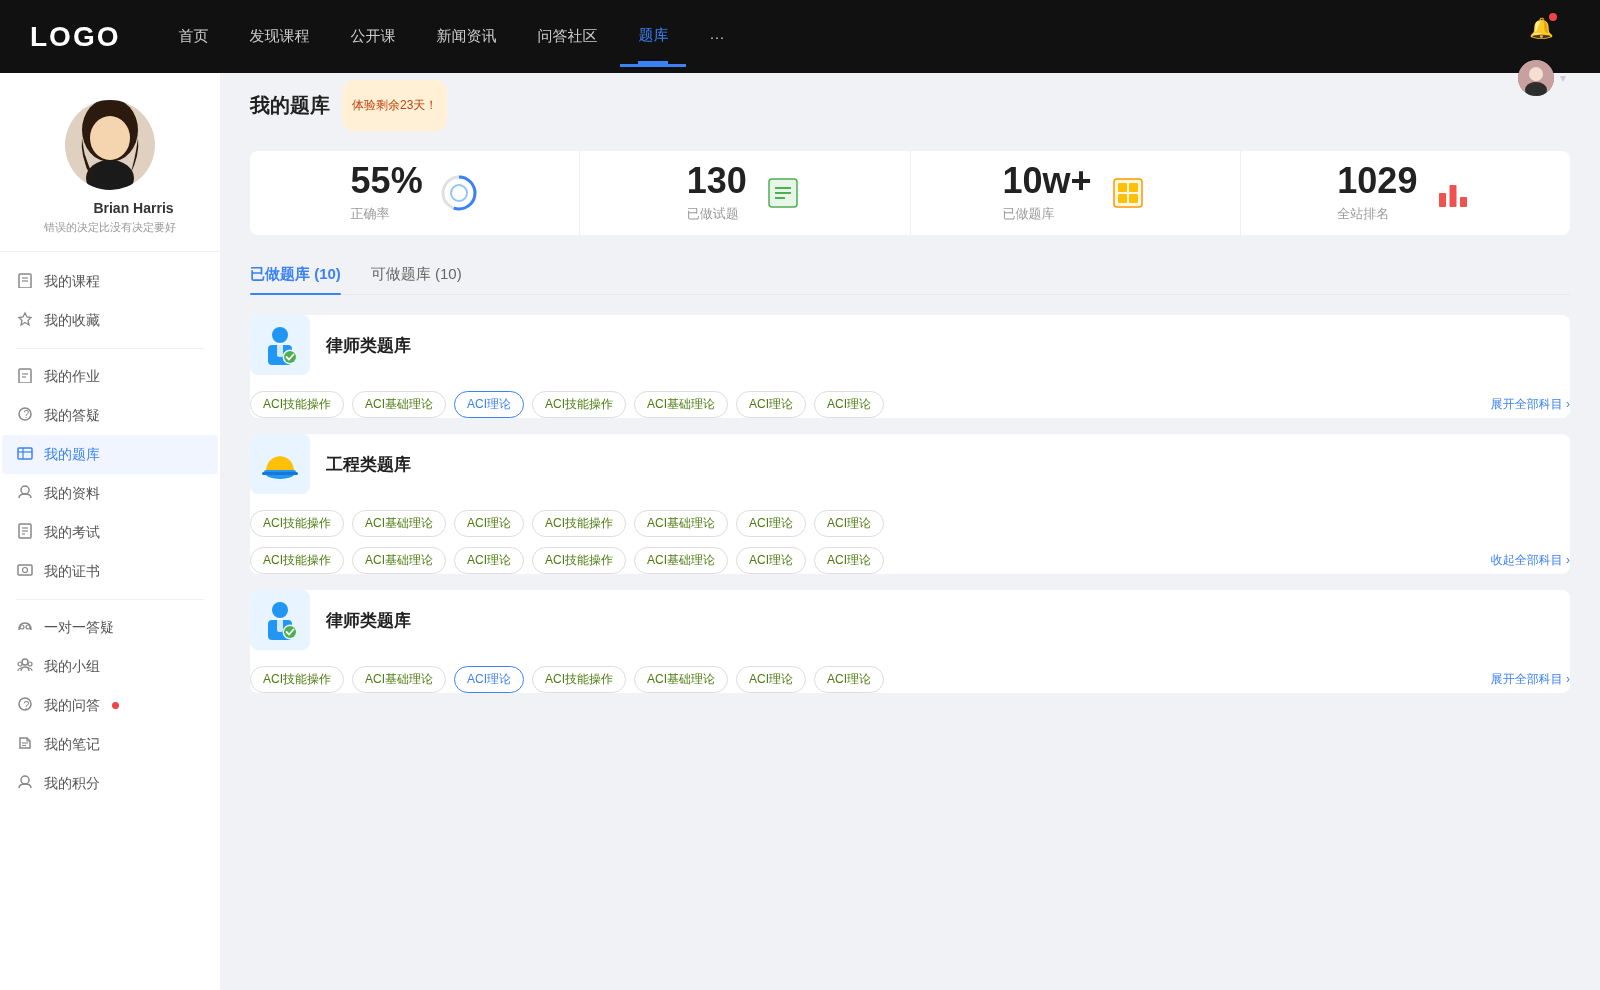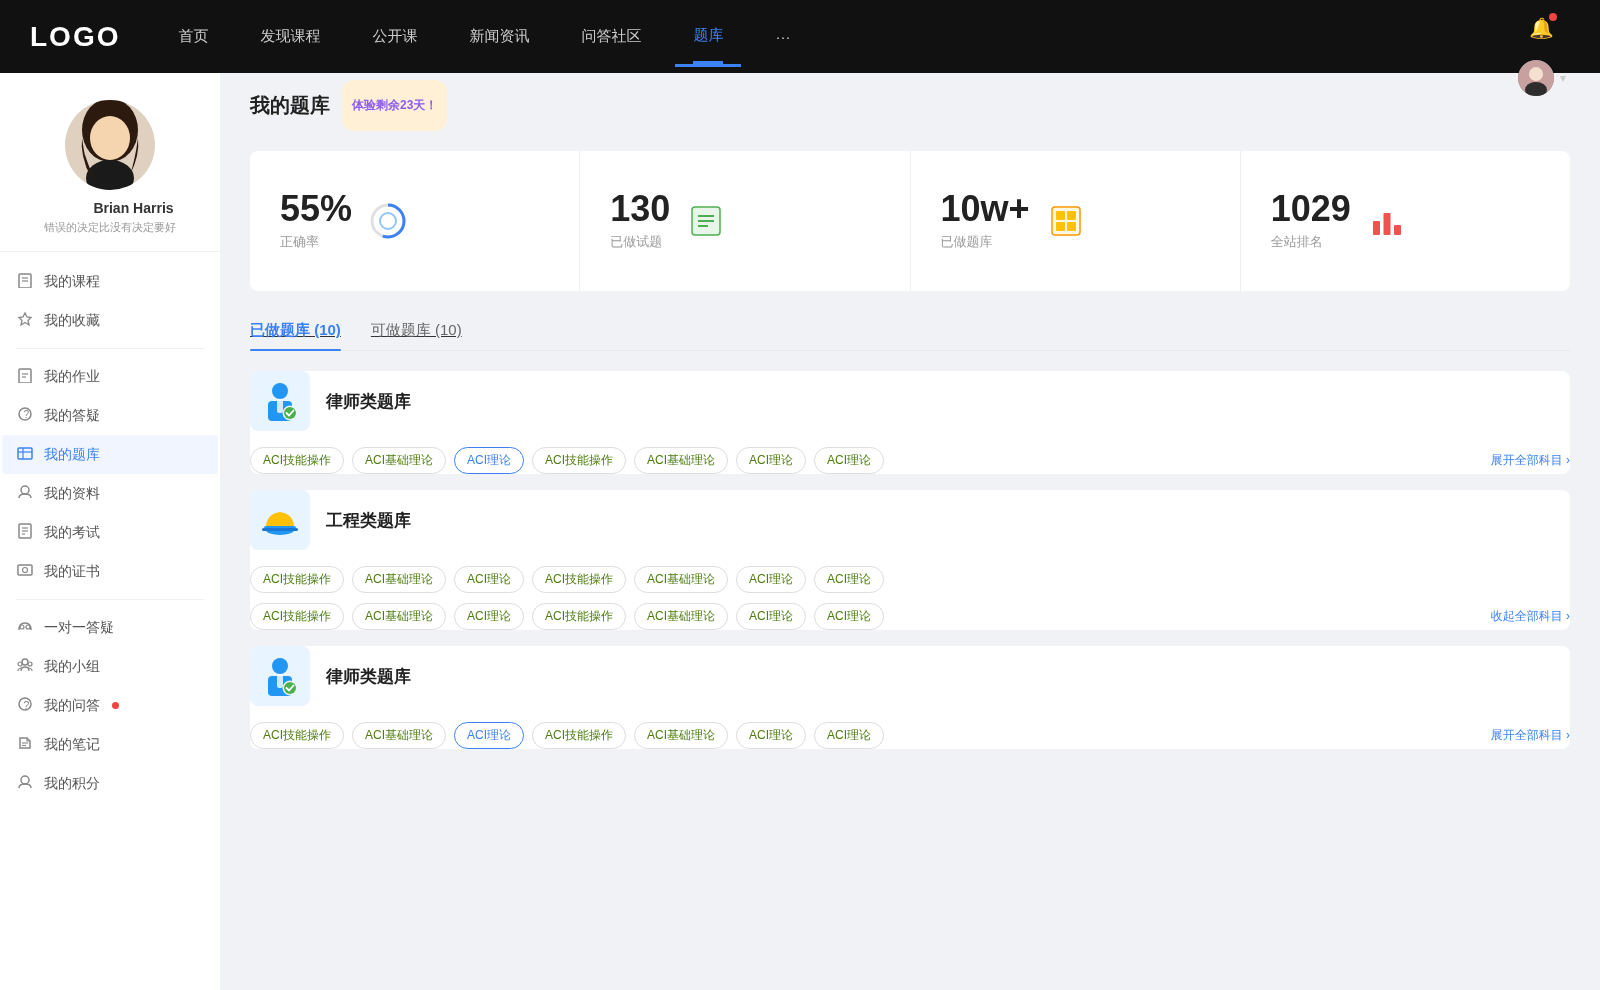--- a/index.html
+++ b/index.html
@@ -1,21 +1,21 @@
 <!DOCTYPE html>
 <html><head>
   <meta charset="utf-8">
   <style>
     * { box-sizing: border-box; margin: 0; padding: 0; }
     body { font-family: -apple-system, BlinkMacSystemFont, 'PingFang SC', 'Microsoft YaHei', sans-serif; background: #f0f2f5; color: #333; }
 
     
     .header { background: #111; height: 73px; display: flex; align-items: center; padding: 0 30px; gap: 0; position: fixed; top: 0; left: 0; right: 0; z-index: 100; }
     .logo { color: white; font-size: 28px; font-weight: bold; letter-spacing: 2px; margin-right: 40px; min-width: 80px; }
-    .nav { display: flex; align-items: center; gap: 16px; flex: 1; }
+    .nav { display: flex; align-items: center; gap: 5px; flex: 1; }
     .nav-item { color: #ccc; font-size: 15px; padding: 0 18px; cursor: pointer; height: 60px; display: flex; align-items: center; position: relative; }
     .nav-item.active { color: #3b82f6; border-bottom: 3px solid #3b82f6; }
     .nav-item.active::after { content: ''; position: absolute; bottom: 0; left: 50%; transform: translateX(-50%); width: 30px; height: 3px; background: #3b82f6; }
     .header-right { display: flex; align-items: center; gap: 20px; margin-left: auto; flex-direction: column; }
     .app-download { color: #ccc; font-size: 14px; cursor: pointer; }
     .bell-icon { color: #ccc; font-size: 20px; cursor: pointer; position: relative; }
     .bell-dot { position: absolute; top: -3px; right: -3px; width: 8px; height: 8px; background: #ef4444; border-radius: 50%; }
     .avatar-container { display: flex; align-items: center; gap: 6px; cursor: pointer; }
     .avatar { width: 36px; height: 36px; border-radius: 50%; background: #888; overflow: hidden; }
     .chevron { color: #ccc; font-size: 12px; }
@@ -37,32 +37,32 @@
     .sidebar-item.active .sidebar-icon { color: #3b82f6; }
     .dot-red { width: 7px; height: 7px; background: #ef4444; border-radius: 50%; display: inline-block; margin-left: 2px; vertical-align: middle; }
     .divider { height: 1px; background: #f0f0f0; margin: 8px 14px; }
 
     
     .main { margin-left: 220px; flex: 1; padding: 20px 30px; min-height: calc(100vh - 60px); }
 
     
     .page-title-row { display: flex; align-items: center; gap: 12px; margin-bottom: 20px; }
     .page-title { font-size: 20px; font-weight: 600; color: #222; }
-    .trial-badge { background: #fff0d6; color: #8b5cf6; font-size: 12px; padding: 17px 10px; border-radius: 12px; font-weight: 700; }
+    .trial-badge { background: #fff0d6; color: #c2410c; font-size: 12px; padding: 17px 10px; border-radius: 12px; font-weight: 400; }
 
     
     .stats-row { display: flex; gap: 0; background: white; border-radius: 8px; margin-bottom: 20px; overflow: hidden; }
-    .stat-card { flex: 1; padding: 40px 30px; border-right: 1px solid #f0f0f0; display: flex; align-items: center; gap: 16px; }
+    .stat-card { flex: 1; padding: 12px 30px; border-right: 1px solid #f0f0f0; display: flex; align-items: center; gap: 16px; justify-content: center; }
     .stat-card:last-child { border-right: none; }
     .stat-number { font-size: 36px; font-weight: 700; color: #222; line-height: 1; }
     .stat-label { font-size: 13px; color: #999; margin-top: 6px; }
     .stat-icon { width: 40px; height: 40px; display: flex; align-items: center; justify-content: center; font-size: 22px; }
 
     
-    .tabs-row { display: flex; gap: 0; margin-bottom: 20px; border-bottom: 1px solid #e8e8e8; text-decoration: underline; }
+    .tabs-row { display: flex; gap: 0; margin-bottom: 20px; border-bottom: 1px solid #e8e8e8; }
     .tab { padding: 10px 0; margin-right: 30px; font-size: 15px; cursor: pointer; color: #666; position: relative; }
     .tab.active { color: #3b82f6; font-weight: 600; }
     .tab.active::after { content: ''; position: absolute; bottom: -1px; left: 0; right: 0; height: 2px; background: #3b82f6; border-radius: 1px; }
 
     
     .qbank-card { background: white; border-radius: 8px; margin-bottom: 16px; }
     .qbank-header { display: flex; align-items: center; gap: 16px; margin-bottom: 16px; }
     .qbank-icon { width: 60px; height: 60px; background: #e8f4ff; border-radius: 8px; display: flex; align-items: center; justify-content: center; overflow: hidden; }
     .qbank-title { font-size: 17px; font-weight: 600; color: #222; }
     .tag { padding: 4px 12px; border: 1px solid #ddd; border-radius: 14px; font-size: 12px; color: #4d7c0f; cursor: pointer; background: white; }

